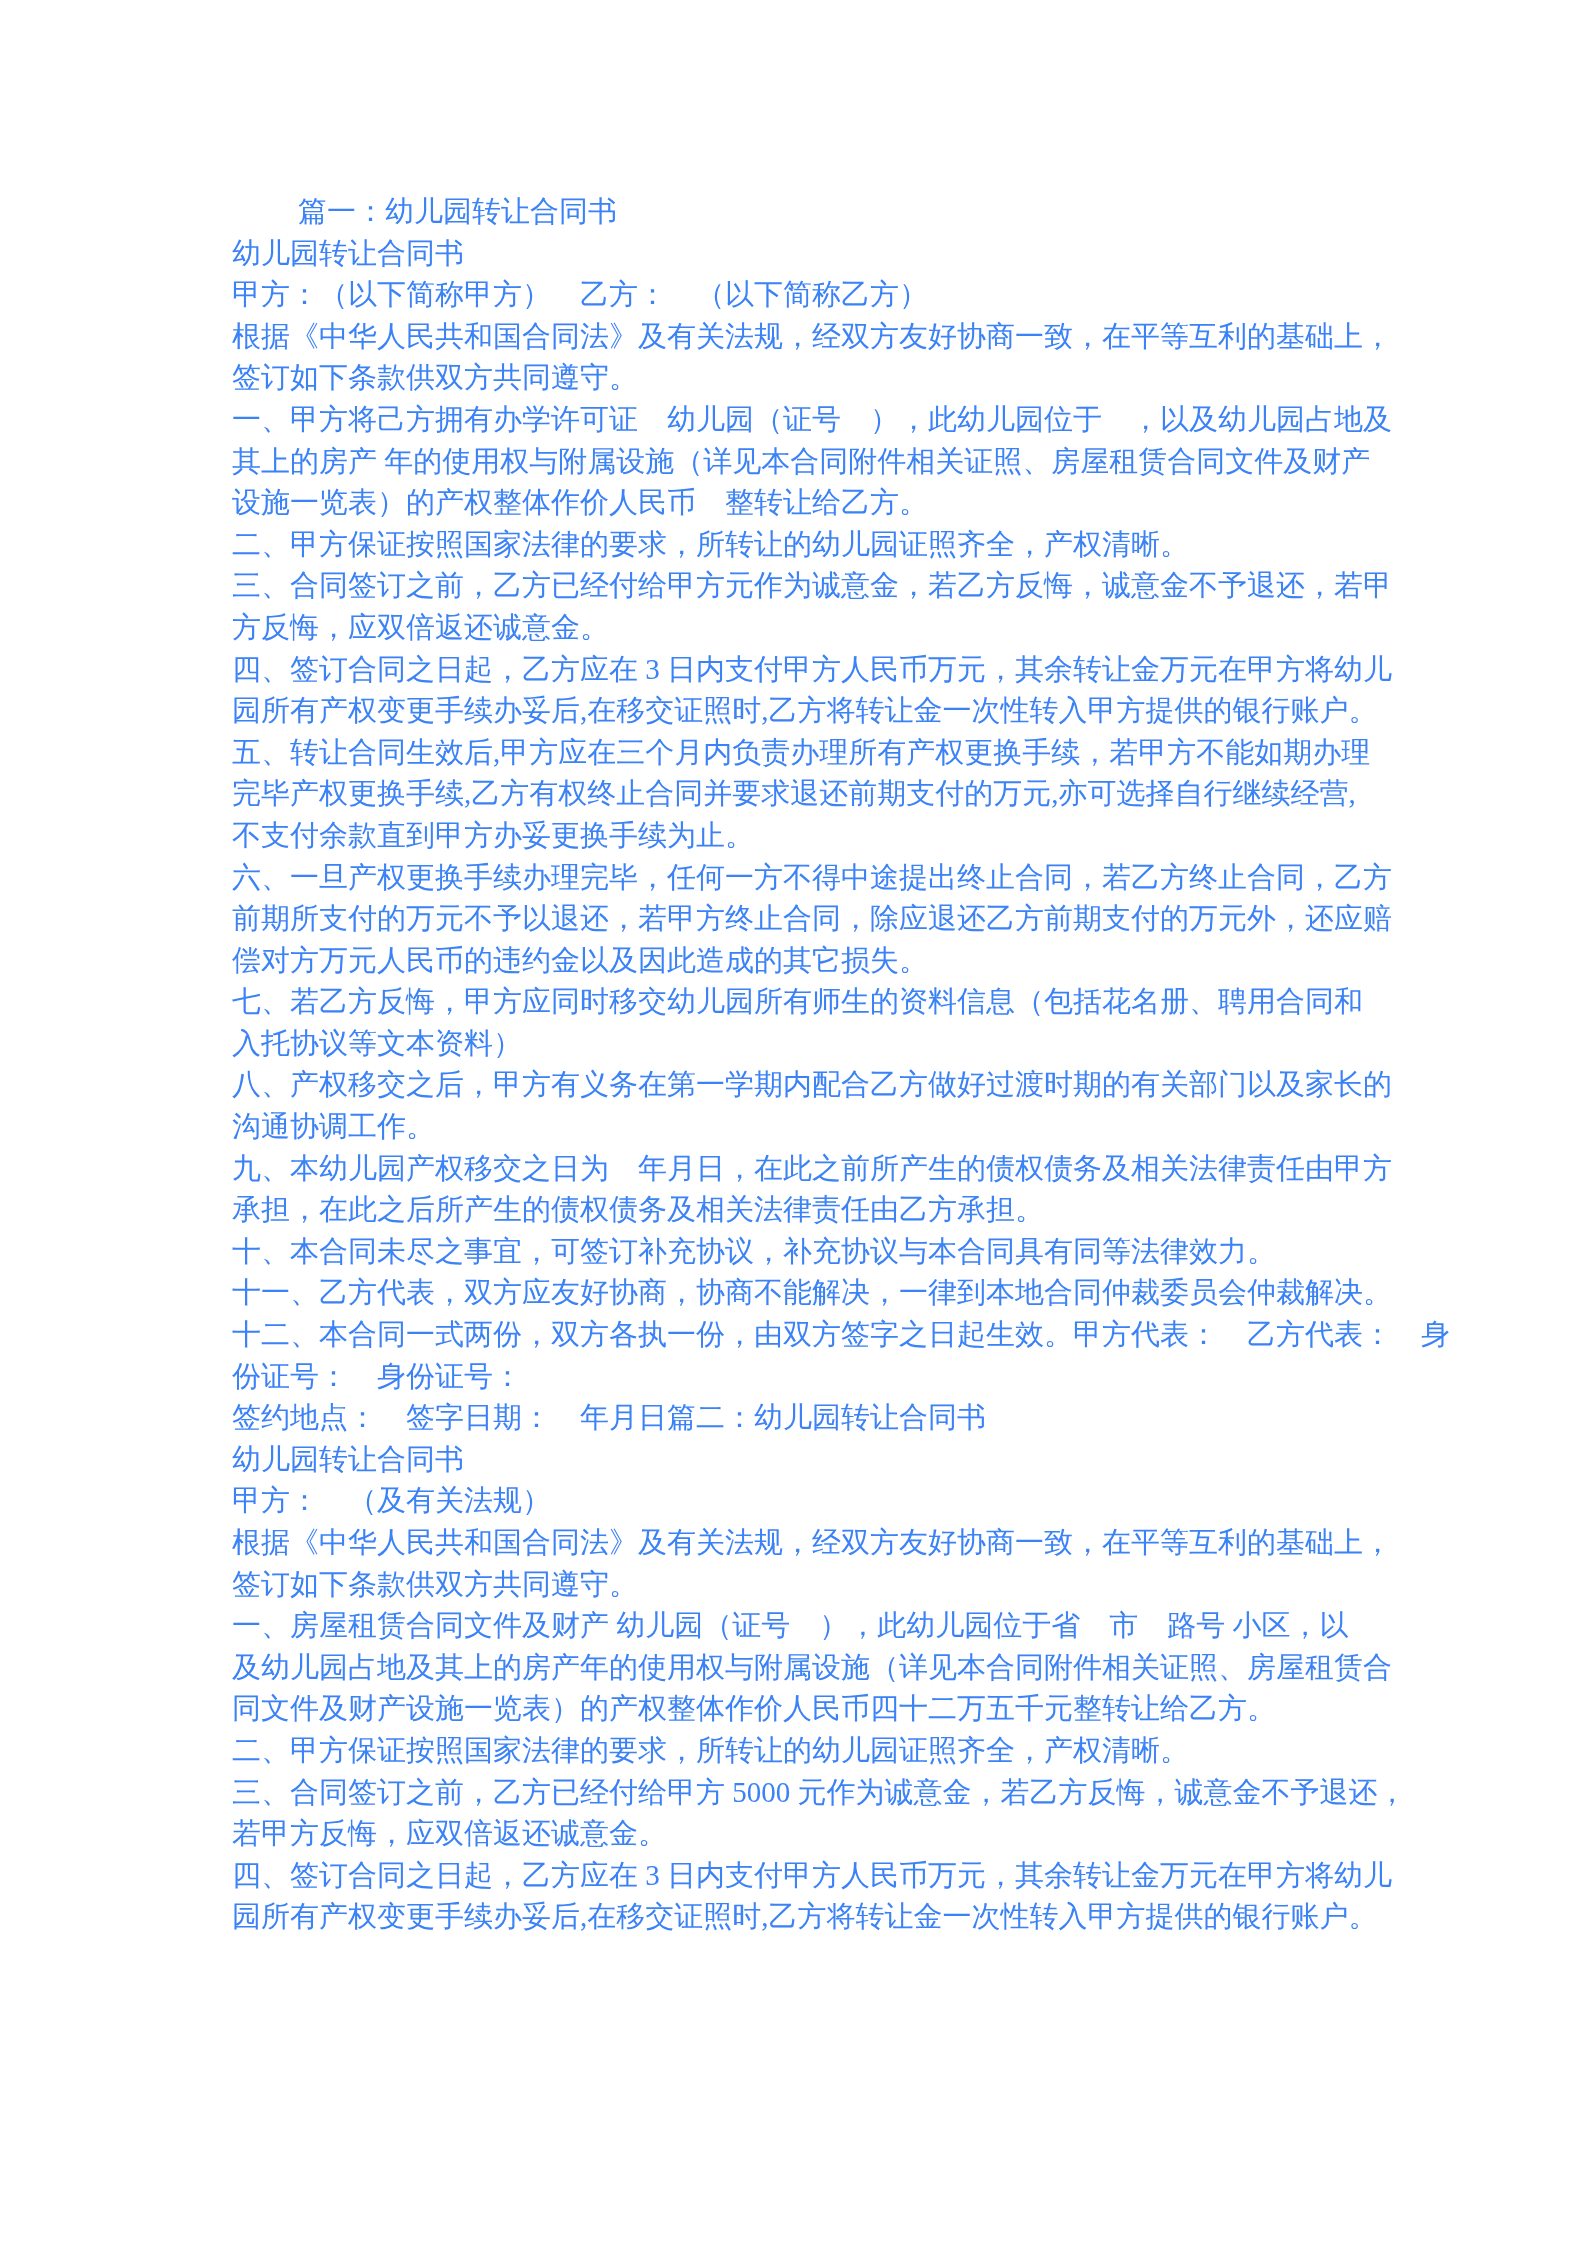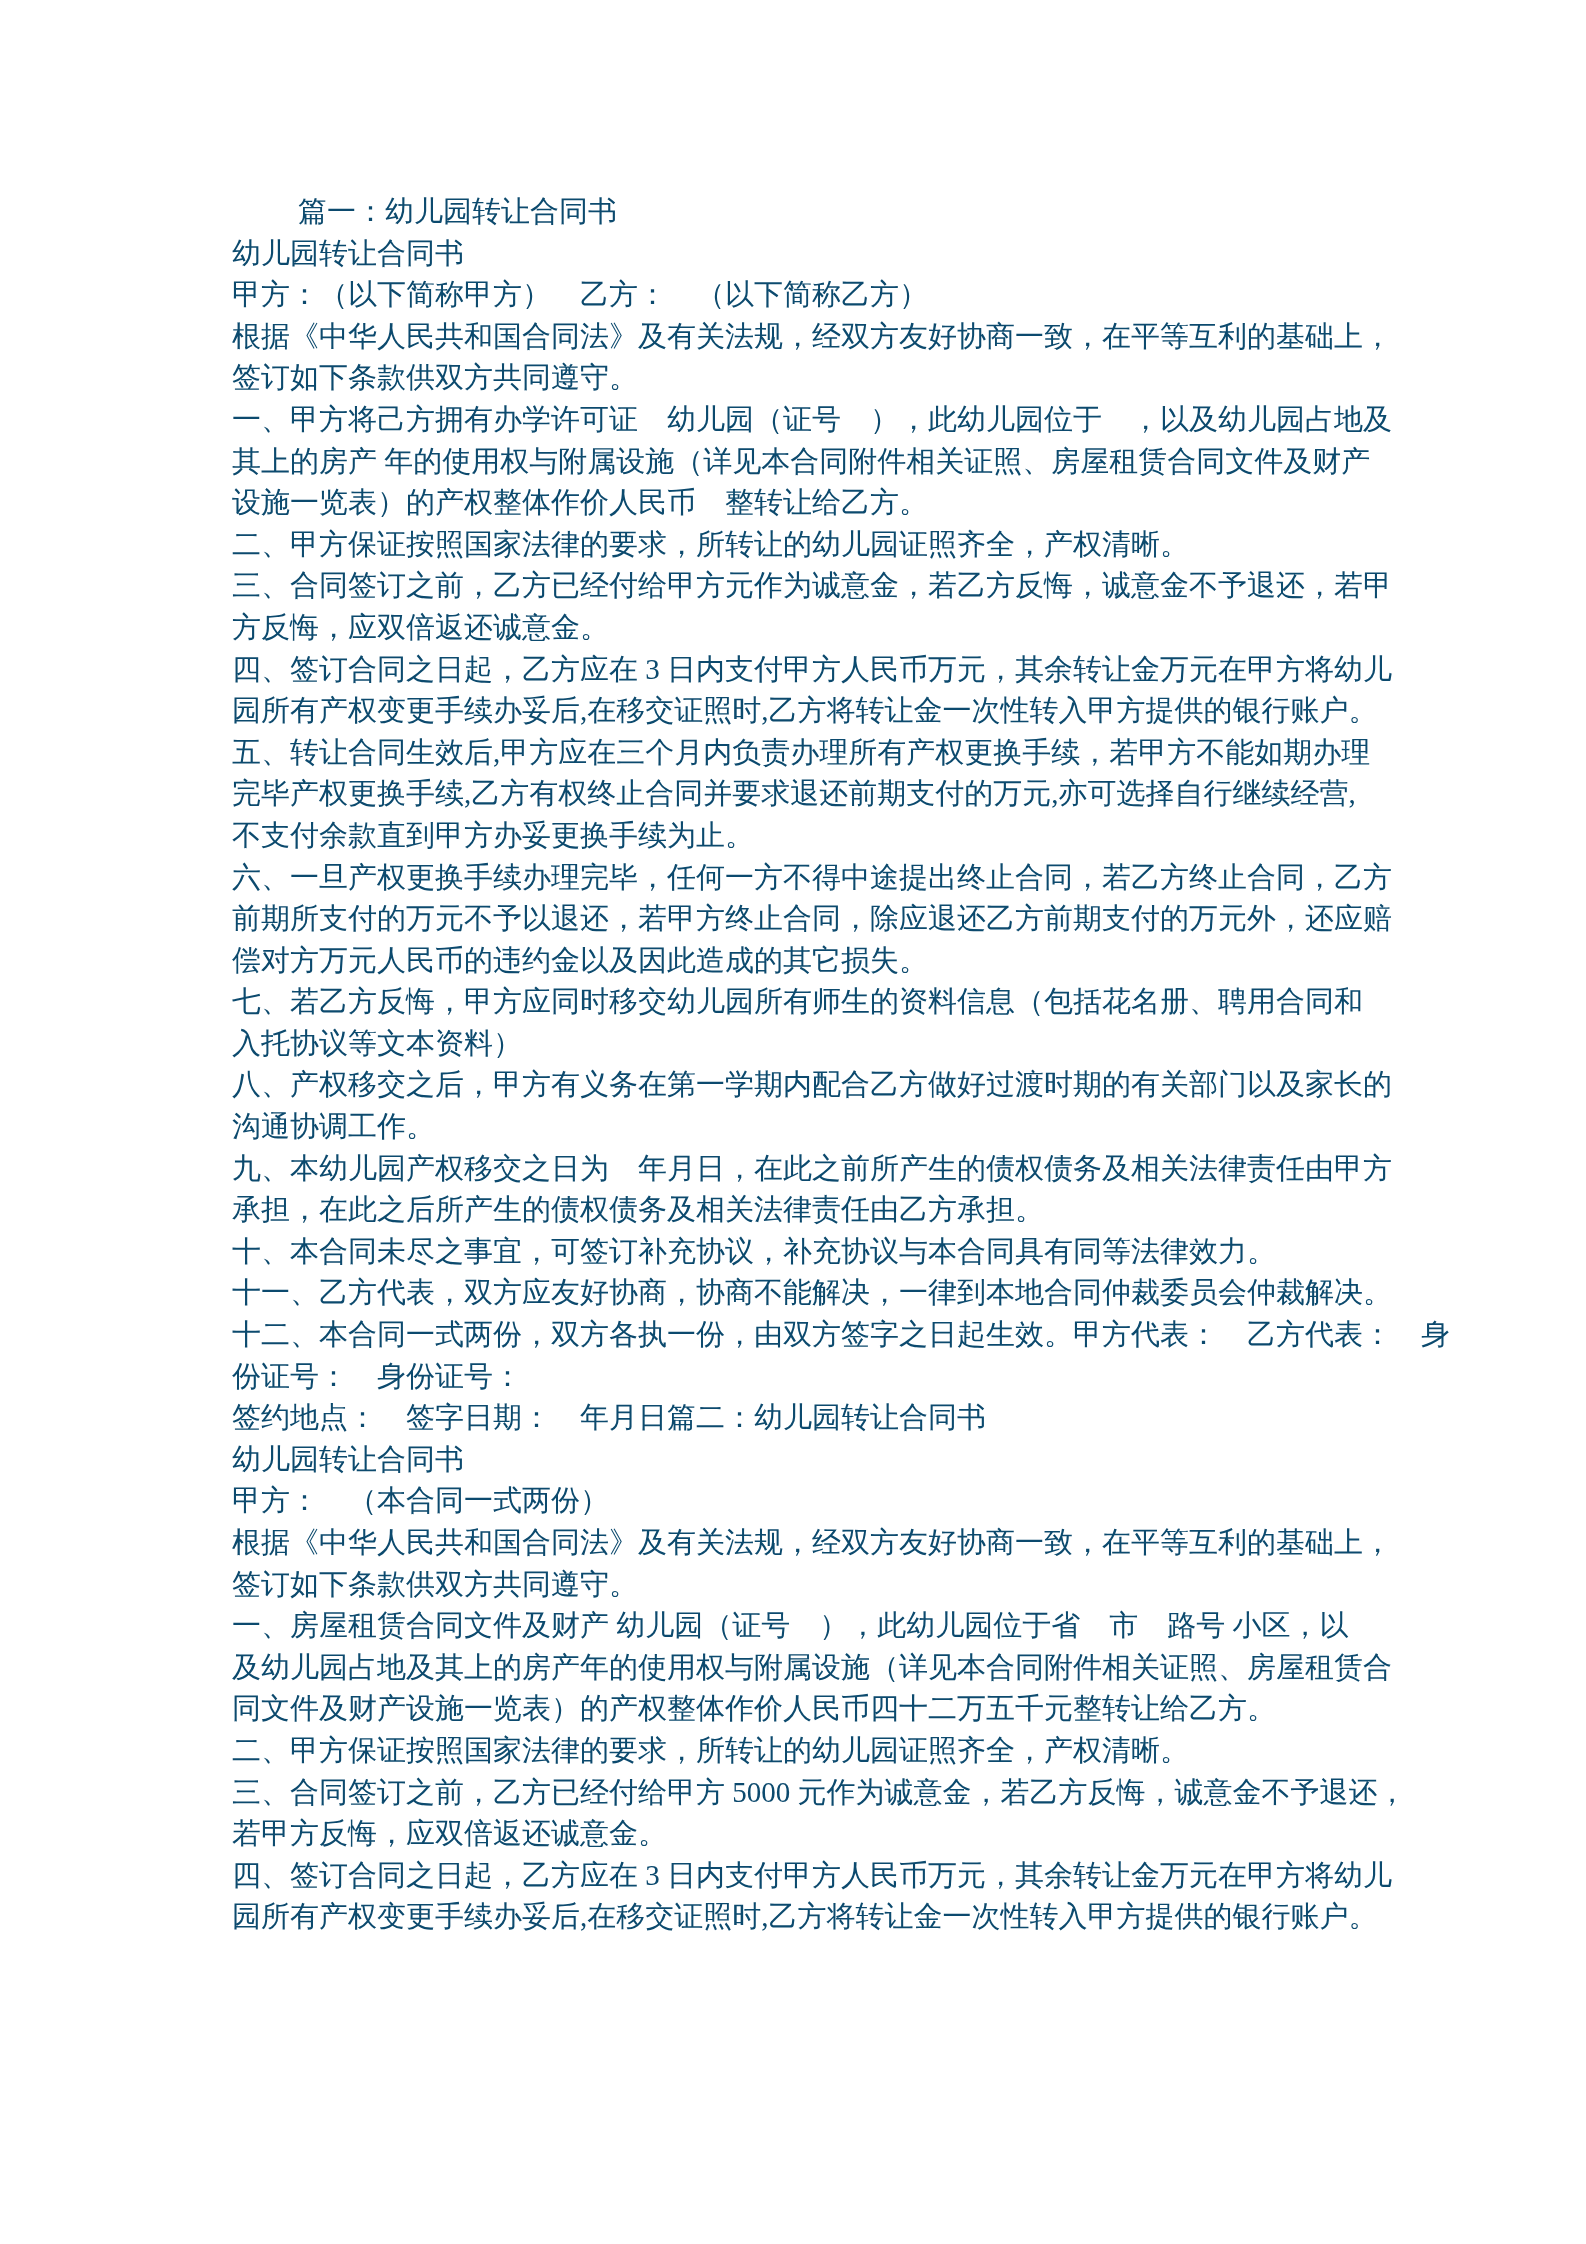--- a/index.html
+++ b/index.html
@@ -15,21 +15,21 @@
     overflow: hidden;
     font-family: "Liberation Serif", "DejaVu Serif", serif;
   }
   .content {
     position: absolute;
     left: 232px;
     top: 191px;
     width: 1190px;
     font-size: 29px;
     line-height: 41.6px;
-    color: #0c4a6e;
+    color: #3b82f6;
     letter-spacing: 0;
   }
   .line {
     white-space: pre;
     height: 41.6px;
   }
   .line.indent {
     text-indent: 66px;
   }
 </style>
@@ -62,21 +62,21 @@
     <div class="line">八、产权移交之后，甲方有义务在第一学期内配合乙方做好过渡时期的有关部门以及家长的</div>
     <div class="line">沟通协调工作。</div>
     <div class="line">九、本幼儿园产权移交之日为　年月日，在此之前所产生的债权债务及相关法律责任由甲方</div>
     <div class="line">承担，在此之后所产生的债权债务及相关法律责任由乙方承担。</div>
     <div class="line">十、本合同未尽之事宜，可签订补充协议，补充协议与本合同具有同等法律效力。</div>
     <div class="line">十一、乙方代表，双方应友好协商，协商不能解决，一律到本地合同仲裁委员会仲裁解决。</div>
     <div class="line">十二、本合同一式两份，双方各执一份，由双方签字之日起生效。甲方代表：　乙方代表：　身</div>
     <div class="line">份证号：　身份证号：</div>
     <div class="line">签约地点：　签字日期：　年月日篇二：幼儿园转让合同书</div>
     <div class="line">幼儿园转让合同书</div>
-    <div class="line">甲方：　（本合同一式两份）</div>
+    <div class="line">甲方：　（及有关法规）</div>
     <div class="line">根据《中华人民共和国合同法》及有关法规，经双方友好协商一致，在平等互利的基础上，</div>
     <div class="line">签订如下条款供双方共同遵守。</div>
     <div class="line">一、房屋租赁合同文件及财产 幼儿园（证号　），此幼儿园位于省　市　路号 小区，以</div>
     <div class="line">及幼儿园占地及其上的房产年的使用权与附属设施（详见本合同附件相关证照、房屋租赁合</div>
     <div class="line">同文件及财产设施一览表）的产权整体作价人民币四十二万五千元整转让给乙方。</div>
     <div class="line">二、甲方保证按照国家法律的要求，所转让的幼儿园证照齐全，产权清晰。</div>
     <div class="line">三、合同签订之前，乙方已经付给甲方 5000 元作为诚意金，若乙方反悔，诚意金不予退还，</div>
     <div class="line">若甲方反悔，应双倍返还诚意金。</div>
     <div class="line">四、签订合同之日起，乙方应在 3 日内支付甲方人民币万元，其余转让金万元在甲方将幼儿</div>
     <div class="line">园所有产权变更手续办妥后,在移交证照时,乙方将转让金一次性转入甲方提供的银行账户。</div>

